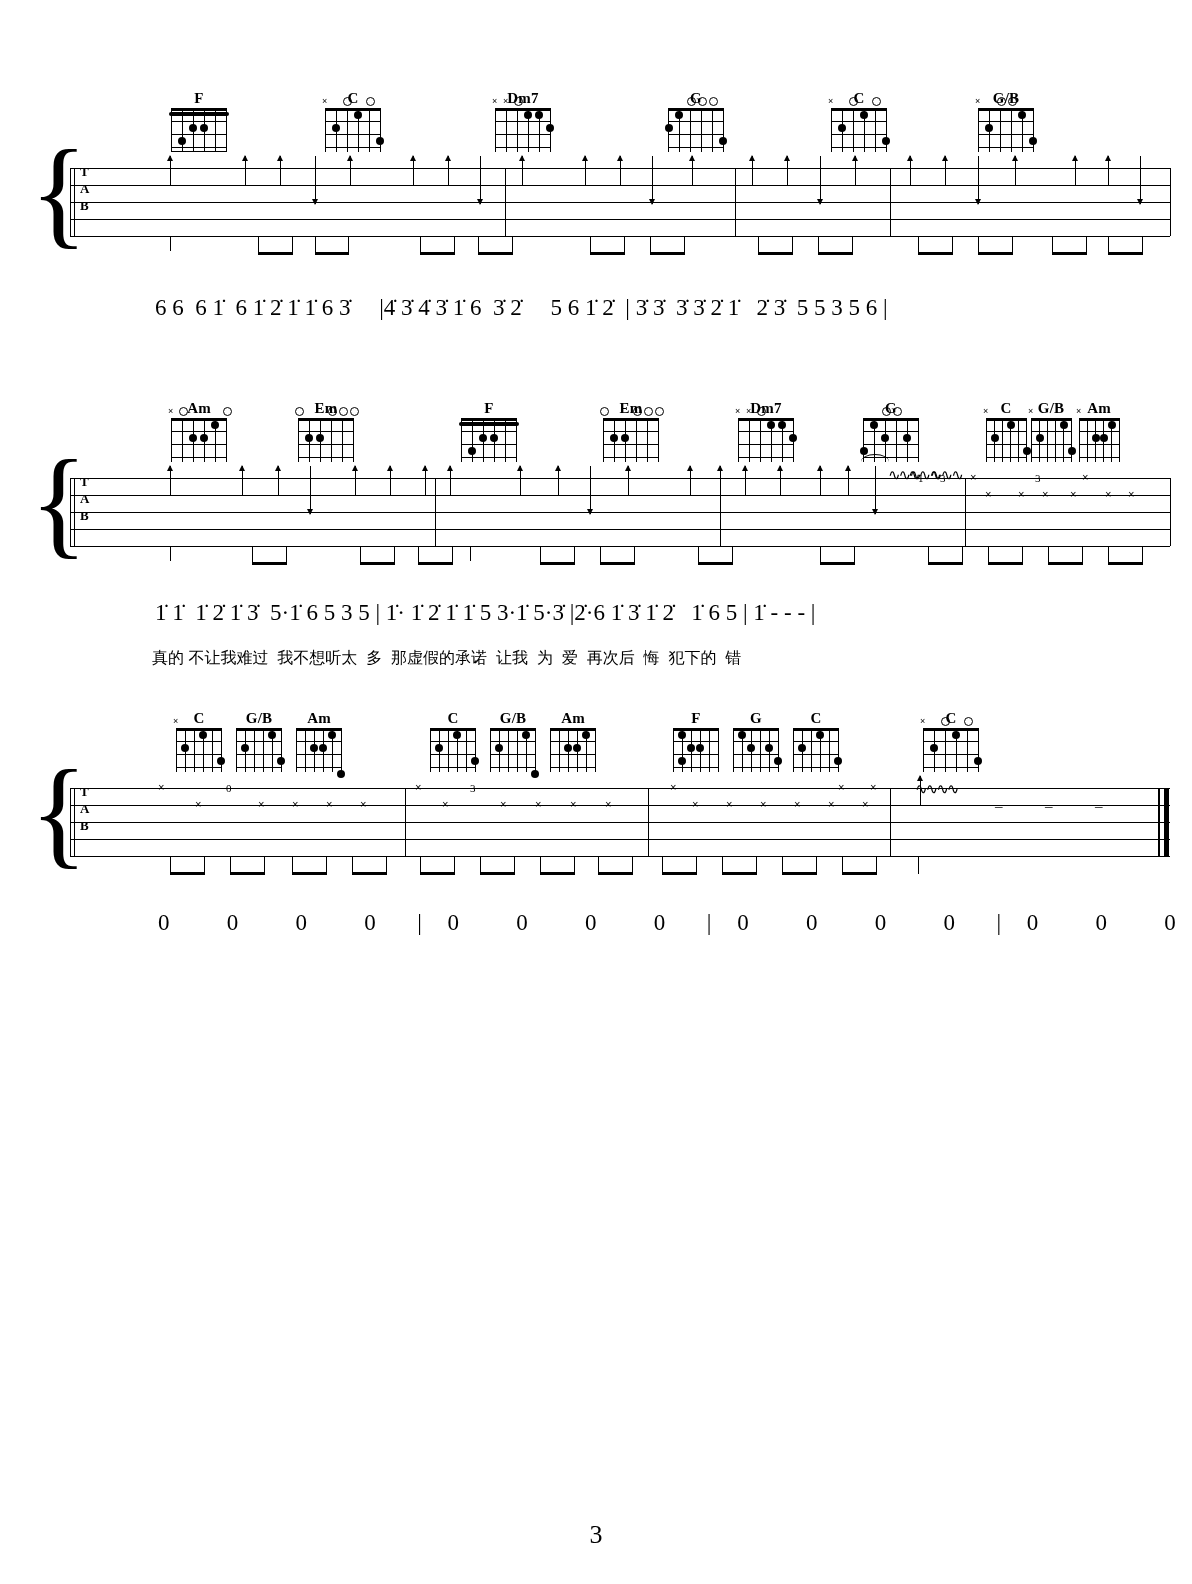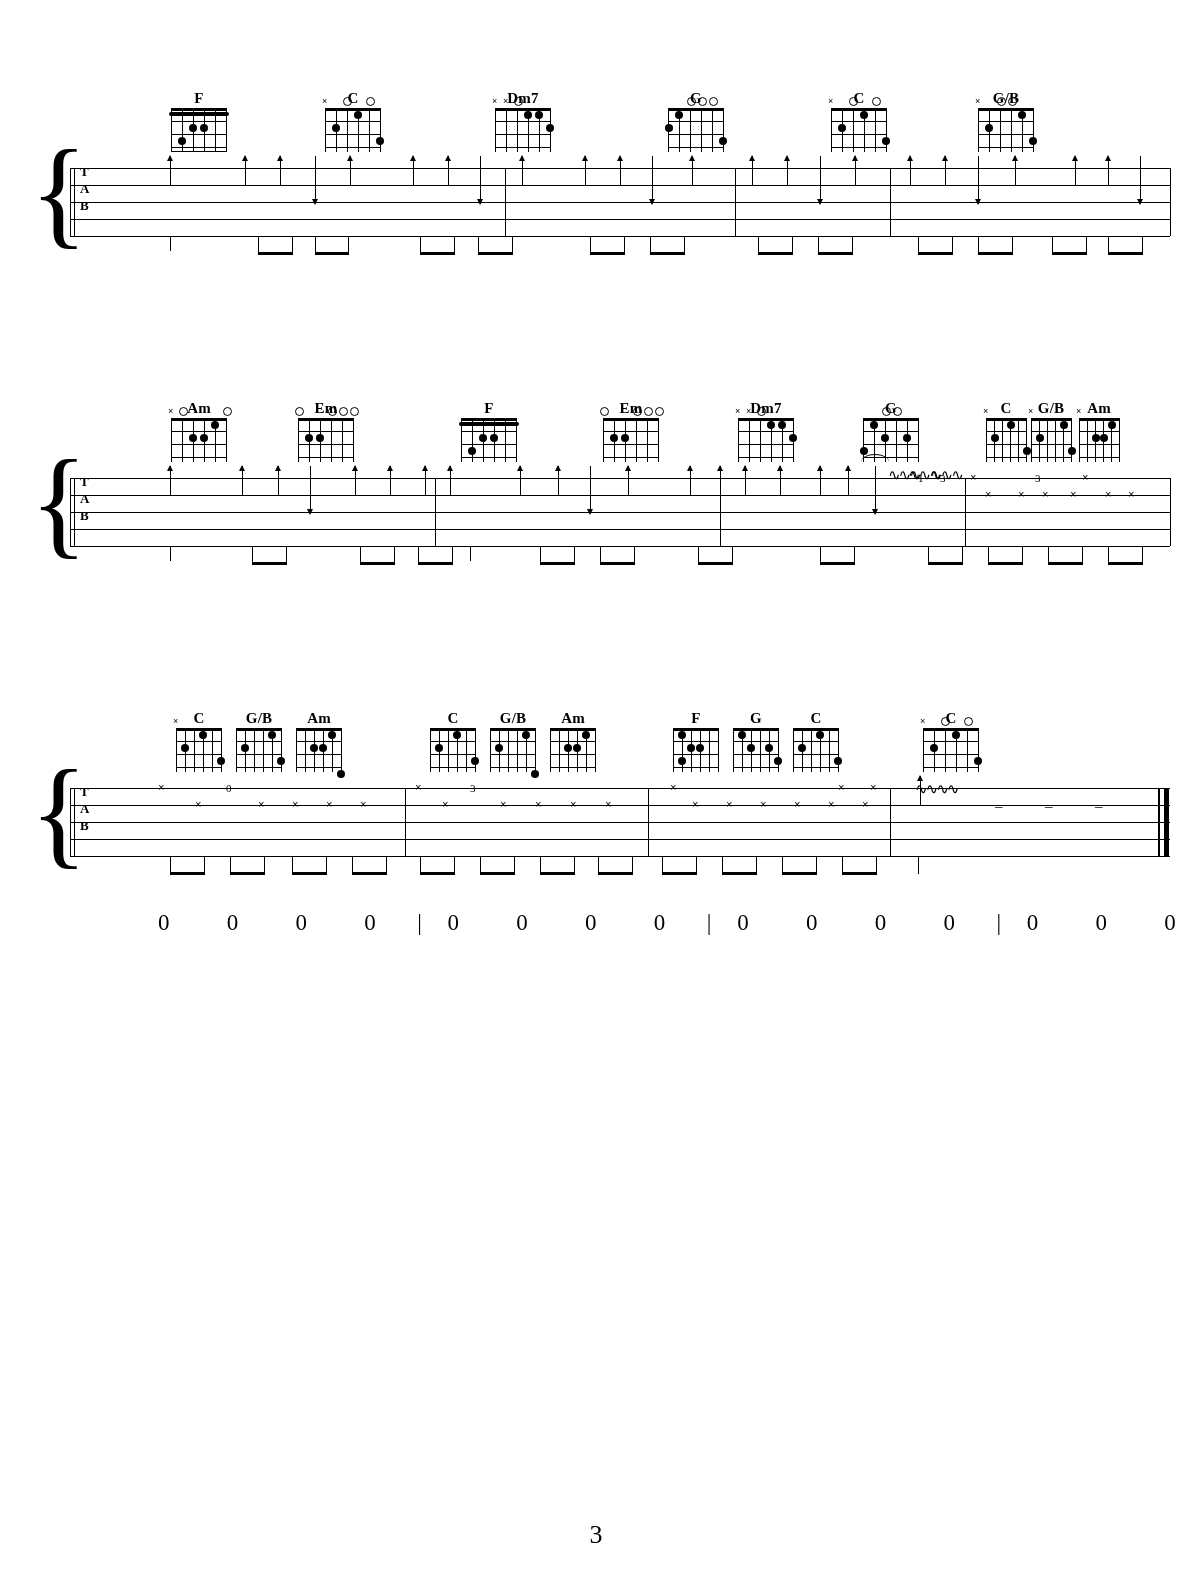--- a/index.html
+++ b/index.html
@@ -266,20 +266,21 @@
     <div class="stem" style="left:982px;top:68px;height:18px;"></div>
     <div class="beam" style="left:948px;top:84px;width:35px;"></div>
     <div class="stem" style="left:1022px;top:68px;height:18px;"></div>
     <div class="stem" style="left:1056px;top:68px;height:18px;"></div>
     <div class="beam" style="left:1022px;top:84px;width:35px;"></div>
     <div class="stem" style="left:1078px;top:68px;height:18px;"></div>
     <div class="stem" style="left:1112px;top:68px;height:18px;"></div>
     <div class="beam" style="left:1078px;top:84px;width:35px;"></div>
   </div>
 
+  <div class="numrow" style="left:155px;top:205px;">6 6  6 1̇  6 1̇ 2̇ 1̇ 1̇ 6 3̇     |4̇ 3̇ 4̇ 3̇ 1̇ 6  3̇ 2̇     5 6 1̇ 2̇  | 3̇ 3̇  3̇ 3̇ 2̇ 1̇   2̇ 3̇  5 5 3 5 6 |</div>
 </div>
 
 <div class="system" style="top:400px;height:270px;">
 
   <div class="chord" style="left:168px;top:0;">
     <div class="cname">Am</div>
     <div class="grid">
       <div class="nut"></div>
       <div class="fretline" style="top:13px"></div>
           <div class="fretline" style="top:26px"></div>
@@ -550,20 +551,22 @@
     <div class="stem" style="left:992px;top:68px;height:18px;"></div>
     <div class="beam" style="left:958px;top:84px;width:35px;"></div>
     <div class="stem" style="left:1018px;top:68px;height:18px;"></div>
     <div class="stem" style="left:1052px;top:68px;height:18px;"></div>
     <div class="beam" style="left:1018px;top:84px;width:35px;"></div>
     <div class="stem" style="left:1078px;top:68px;height:18px;"></div>
     <div class="stem" style="left:1112px;top:68px;height:18px;"></div>
     <div class="beam" style="left:1078px;top:84px;width:35px;"></div>
   </div>
 
+  <div class="numrow" style="left:155px;top:200px;">1̇ 1̇  1̇ 2̇ 1̇ 3̇  5·1̇ 6 5 3 5 | 1̇· 1̇ 2̇ 1̇ 1̇ 5 3·1̇ 5·3̇ |2̇·6 1̇ 3̇ 1̇ 2̇   1̇ 6 5 | 1̇ - - - |</div>
+  <div class="lyricrow" style="left:152px;top:248px;">真的 不让我难过  我不想听太  多  那虚假的承诺  让我  为  爱  再次后  悔  犯下的  错</div>
 </div>
 
 <div class="system" style="top:710px;height:240px;">
 
   <div class="chord" style="left:168px;top:0;">
     <div class="cname">C</div>
     <div class="grid" style="width:46px;">
       <div class="nut" style="width:46px"></div>
       <div class="fretline" style="top:13px;width:46px"></div>
           <div class="fretline" style="top:26px;width:46px"></div>

